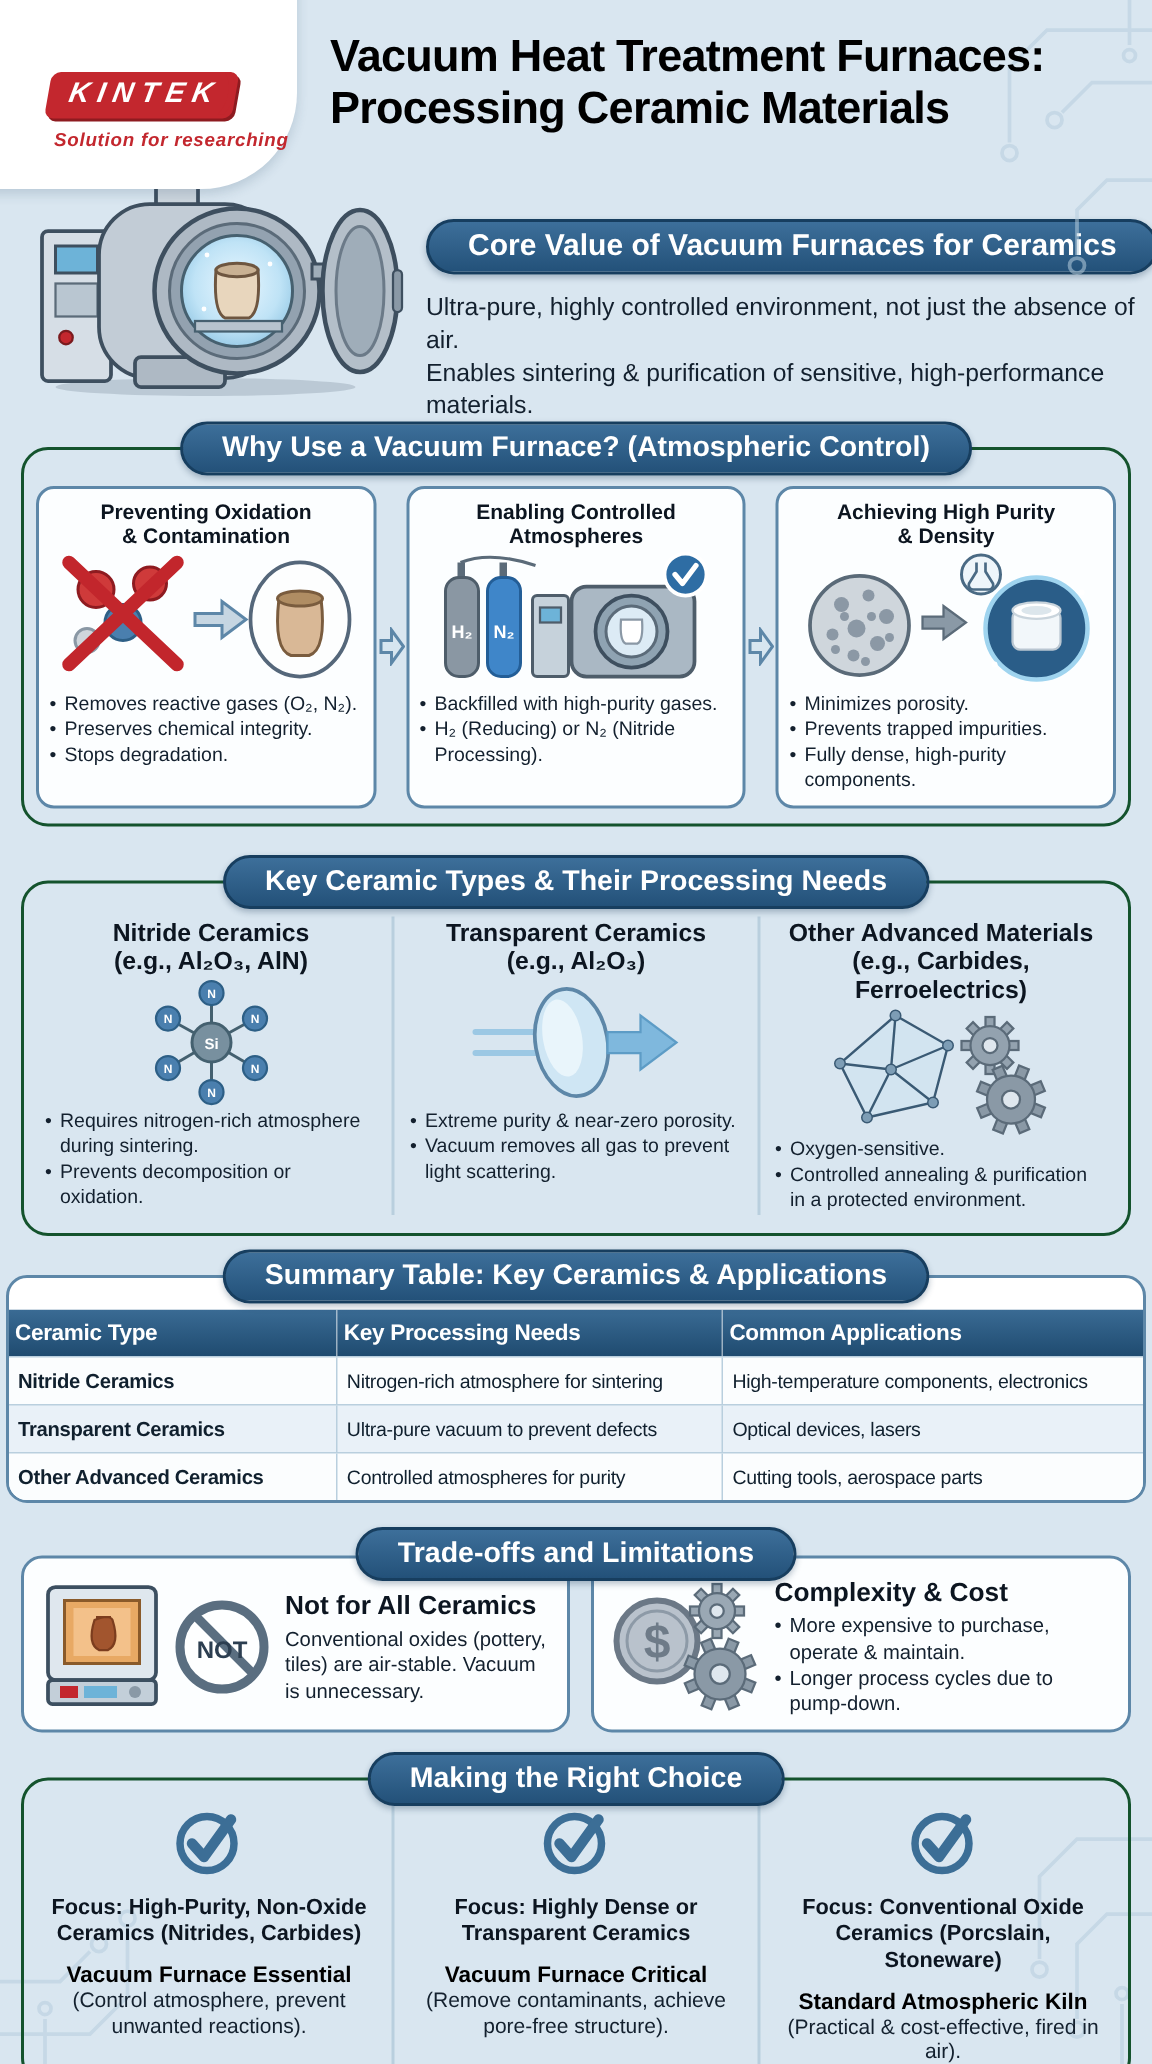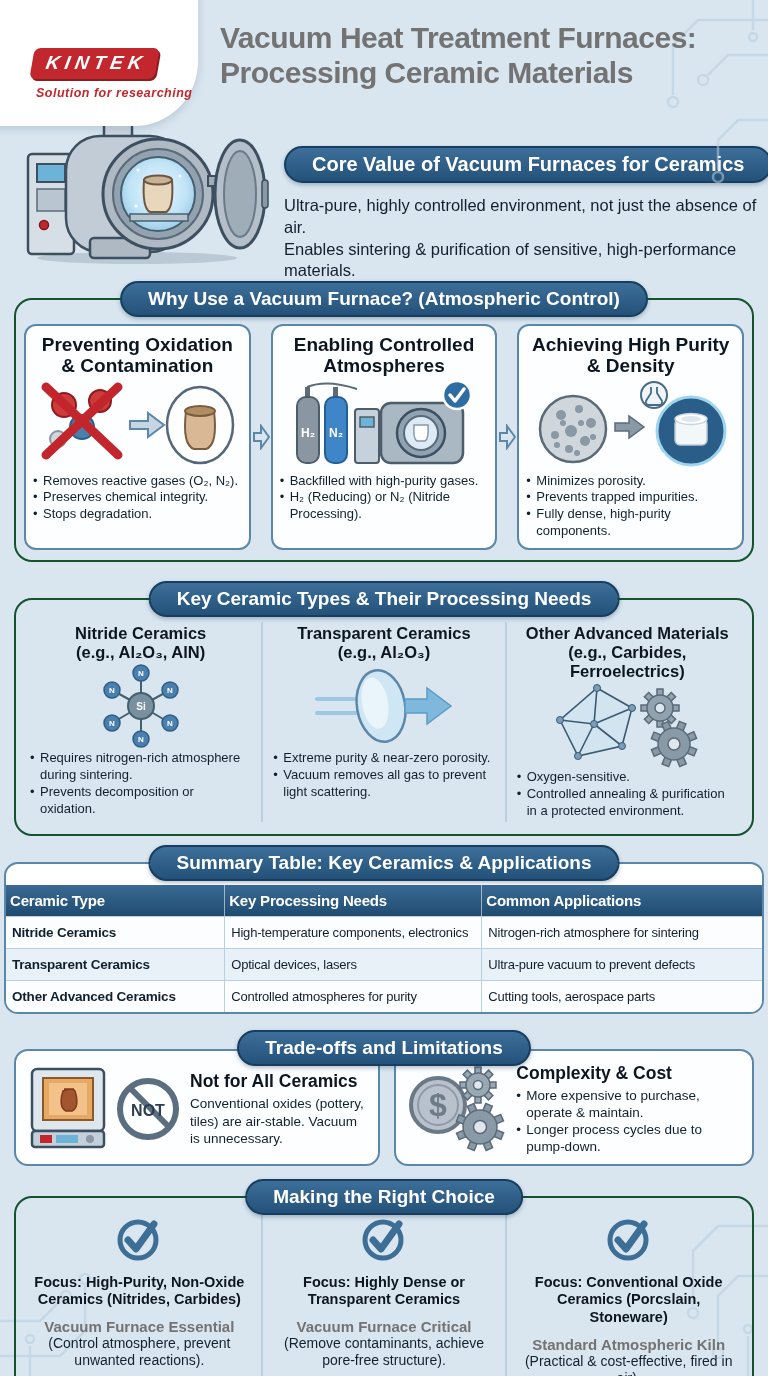--- a/index.html
+++ b/index.html
@@ -12,42 +12,42 @@
   .logo-panel { position:absolute; left:-14px; top:-22px; width:212px; height:148px;
     background:#ffffff; border-radius:0 0 64px 0; box-shadow:0 3px 8px rgba(40,70,100,.18); }
   .logo-badge { position:absolute; left:32px; top:48px; transform:skewX(-10deg);
     background:#c3272e; color:#fff; font-weight:bold; font-style:italic;
     font-size:19px; letter-spacing:5px; padding:4px 10px 5px 14px;
     border-radius:6px; box-shadow:2px 2px 0 #8e1b20; }
   .logo-bracket { position:absolute; left:148px; top:44px; color:#c3272e; font-size:30px;
     font-weight:bold; transform:skewX(-10deg); }
   .tagline { position:absolute; left:36px; top:86px; color:#c3272e; font-size:12.5px;
     font-weight:bold; font-style:italic; letter-spacing:.5px; }
-  .titles { position:absolute; left:220px; top:20px; right:8px; color:#737373;
+  .titles { position:absolute; left:220px; top:20px; right:8px; color:#000000;
     font-weight:bold; font-size:30px; line-height:1.18; letter-spacing:-.5px; }
 
   
   .pill { display:inline-block; background:linear-gradient(#3d6f9a,#235179);
     border:2px solid #173e5f; border-radius:999px; color:#fff; font-weight:bold;
     font-size:19px; padding:5px 26px; white-space:nowrap; box-shadow:0 2px 4px rgba(20,50,80,.3); }
   .section { position:relative; margin:0 14px; border:2px solid #14532d; border-radius:18px; }
   .section > .pill { position:absolute; top:-19px; left:50%; transform:translateX(-50%); }
 
   
   .hero { display:flex; height:158px; padding:0 10px 0 12px; }
   .furnace-wrap { width:258px; flex:none; }
   .core { flex:1; padding:36px 2px 0 14px; }
   .core-text { margin-top:12px; font-size:16.5px; line-height:1.32; color:#13202e; font-weight:500; }
 
   
   .why { margin-top:30px; padding:24px 8px 10px; }
   .why-cards { display:flex; align-items:stretch; }
   .wcard { flex:1; background:#fcfeff; border:2px solid #5d87a8; border-radius:12px;
     padding:8px 7px; display:flex; flex-direction:column; }
-  .wcard-title { text-align:center; font-weight:bold; font-size:19px; line-height:1.12;
+  .wcard-title { text-align:center; font-weight:bold; font-size:14px; line-height:1.12;
     color:#0c1520; }
   .icon-row { height:96px; display:flex; justify-content:center; align-items:center; }
   .bullets { font-size:13px; line-height:1.3; color:#13202e; font-weight:500; }
   .bullet { padding-left:10px; position:relative; }
   .bullet::before { content:"•"; position:absolute; left:0; }
   .arrow-col { width:20px; flex:none; display:flex; align-items:center; justify-content:center; }
 
   
   .ceramics { margin-top:36px; padding:22px 4px 12px; }
   .ccols { display:flex; }
@@ -81,21 +81,21 @@
   .tcard-right { flex:1; }
   .tcard h3 { font-size:17.5px; color:#0c1520; margin-bottom:3px; }
   .tcard-body { font-size:13.5px; line-height:1.28; color:#13202e; font-weight:500; }
 
   
   .choice { margin-top:30px; padding:14px 2px 10px; }
   .chcols { display:flex; }
   .chcol { flex:1; padding:2px 12px; text-align:center; }
   .chcol + .chcol { border-left:2px solid #b9cfde; }
   .chfocus { font-weight:bold; font-size:14.5px; line-height:1.22; color:#0c1520; margin-top:6px; }
-  .chverdict { font-weight:bold; font-size:15px; color:#737373; margin-top:9px; }
+  .chverdict { font-weight:bold; font-size:15px; color:#000000; margin-top:9px; }
   .chnote { font-size:14px; line-height:1.2; color:#13202e; font-weight:500; }
 </style>
 </head>
 <body>
 
 <div class="page">
 
   <svg class="circuit" style="right:0;top:0" width="190" height="200" viewBox="0 0 190 200">
     <g stroke="#b7cede" stroke-width="2.5" fill="none">
       <polyline points="190,20 120,20 95,45 95,95"></polyline>
@@ -418,27 +418,27 @@
     <span class="pill" style="position:absolute;top:-19px;left:50%;transform:translateX(-50%)">Summary Table: Key Ceramics &amp; Applications</span>
     <div class="tbl">
       <div class="trow thead">
         <div class="tcell">Ceramic Type</div>
         <div class="tcell">Key Processing Needs</div>
         <div class="tcell">Common Applications</div>
       </div>
       <div class="tbody">
         <div class="trow">
           <div class="tcell tc-bold">Nitride Ceramics</div>
+          <div class="tcell">Nitrogen-rich atmosphere for sintering</div>
           <div class="tcell">High-temperature components, electronics</div>
-          <div class="tcell">Nitrogen-rich atmosphere for sintering</div>
         </div>
         <div class="trow">
           <div class="tcell tc-bold">Transparent Ceramics</div>
+          <div class="tcell">Ultra-pure vacuum to prevent defects</div>
           <div class="tcell">Optical devices, lasers</div>
-          <div class="tcell">Ultra-pure vacuum to prevent defects</div>
         </div>
         <div class="trow">
           <div class="tcell tc-bold">Other Advanced Ceramics</div>
           <div class="tcell">Controlled atmospheres for purity</div>
           <div class="tcell">Cutting tools, aerospace parts</div>
         </div>
       </div>
     </div>
   </div>
 

